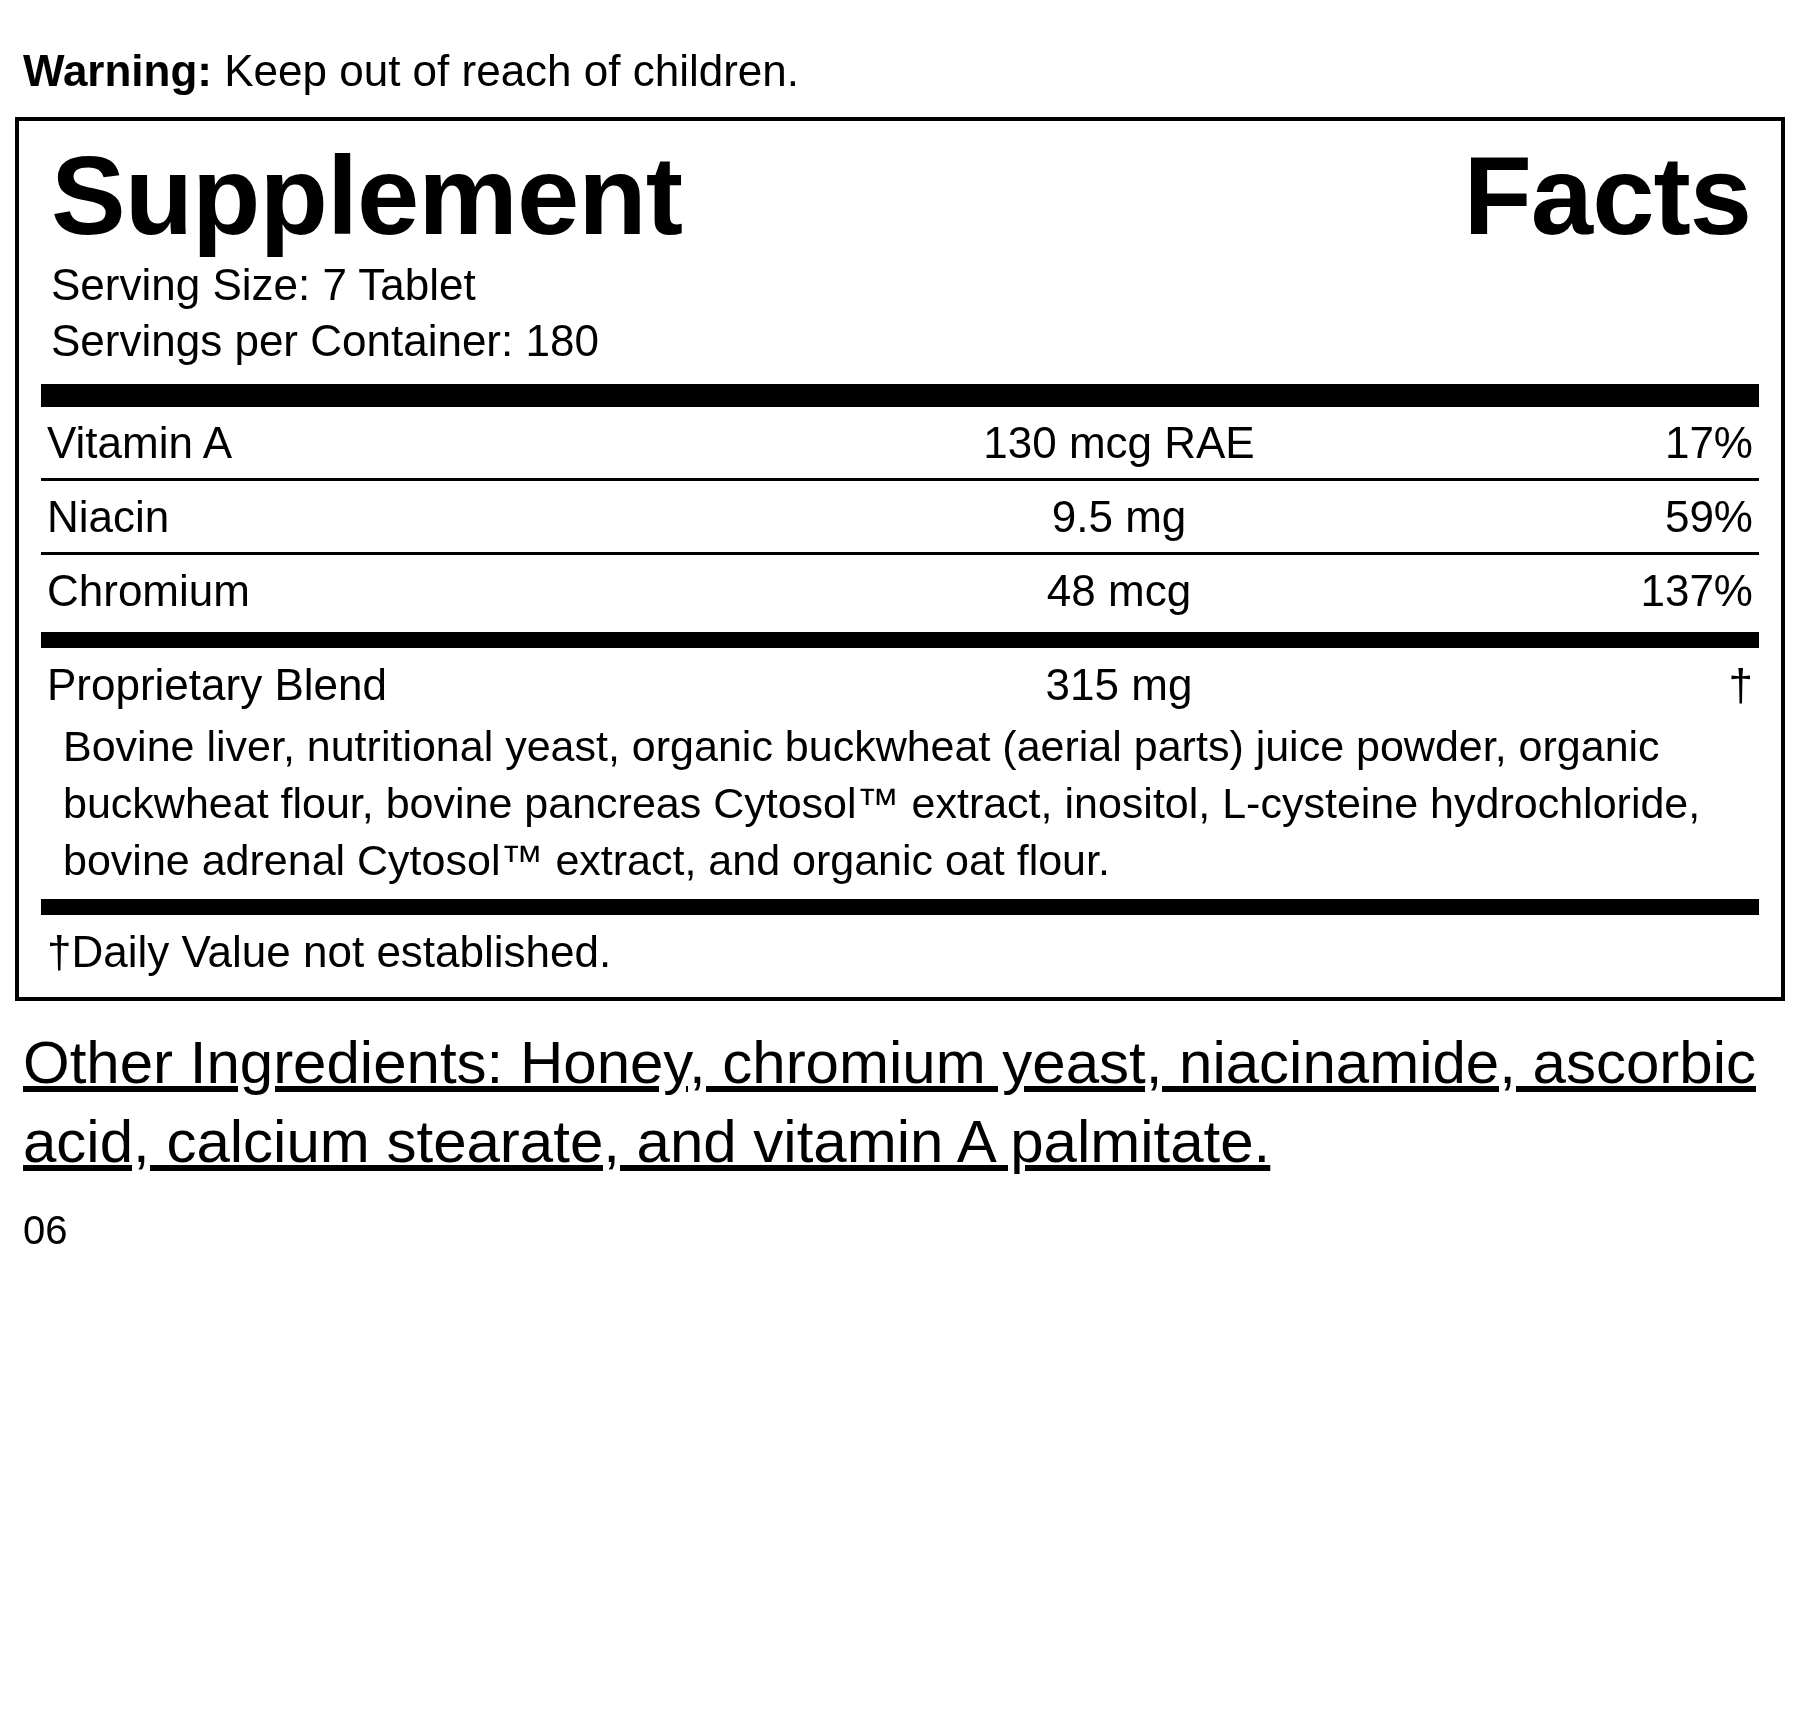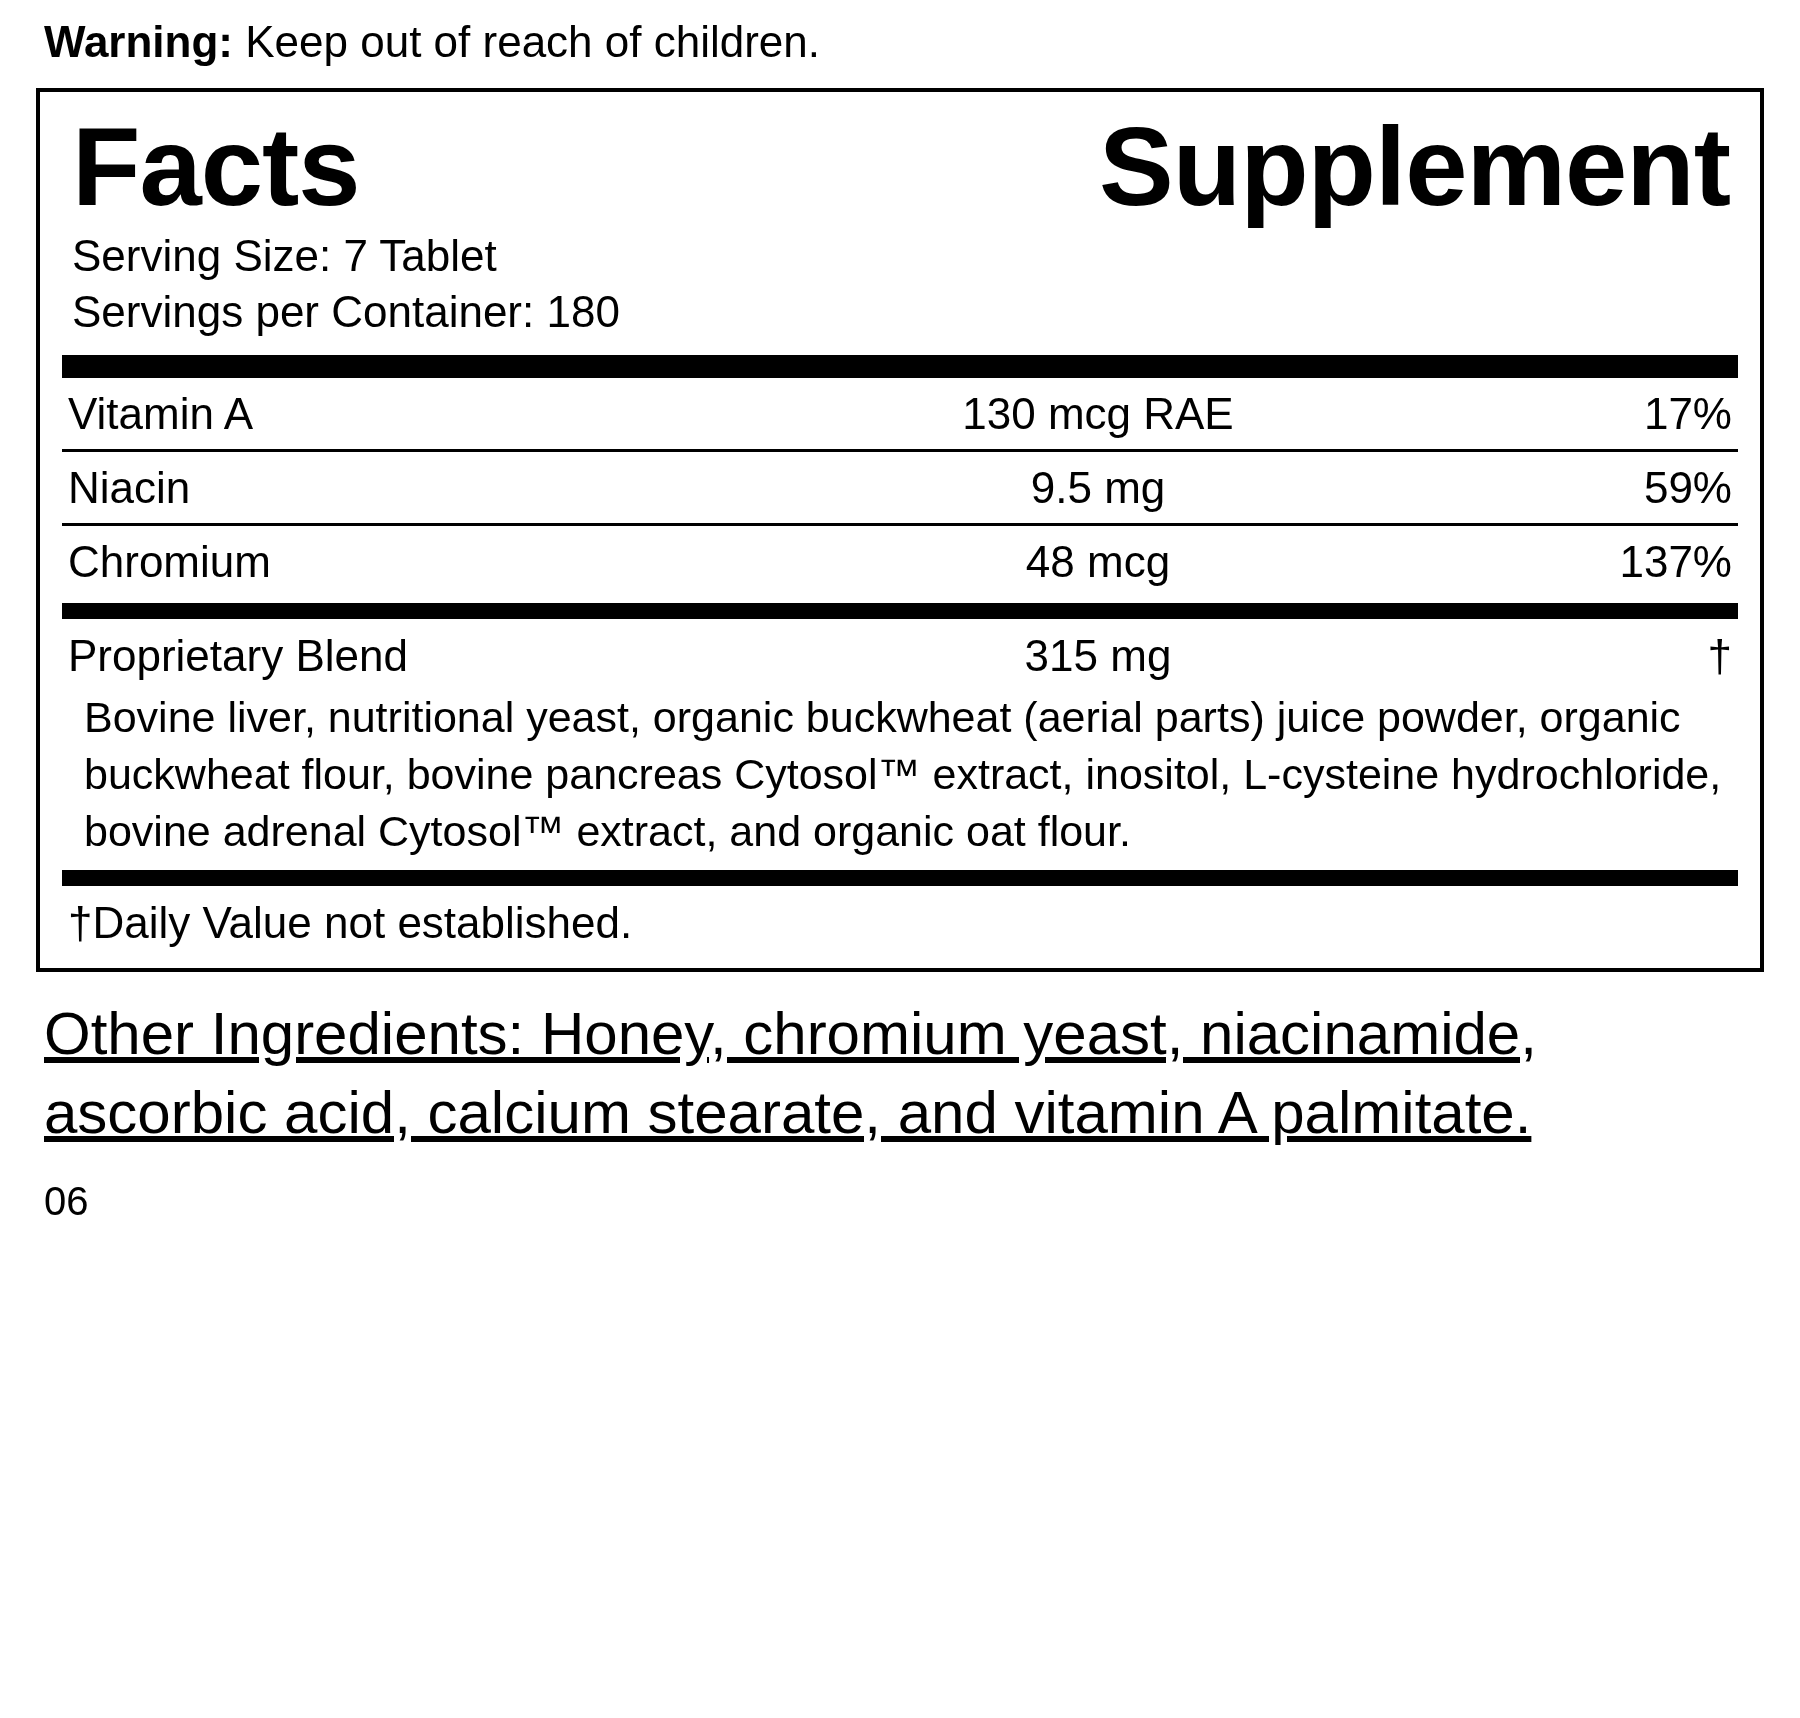--- a/index.html
+++ b/index.html
@@ -12,21 +12,22 @@
     height: 1718px;
     font-family: "Liberation Sans", sans-serif;
     color: #000000;
     -webkit-font-smoothing: antialiased;
   }
   .page {
     position: relative;
     width: 1800px;
     height: 1678px;
     box-sizing: border-box;
-    padding: 0 36px;
+    padding: 0 15px;
+    margin-top: 29px;
   }
 
   
   .warning {
     font-size: 44px;
     line-height: 1.1;
     padding: 18px 0 22px 8px;
     white-space: nowrap;
   }
   .warning .lbl {
@@ -131,22 +132,22 @@
 
 <div class="page">
 
   <div class="warning">
     <span class="lbl">Warning:</span><span> Keep out of reach of children.</span>
   </div>
 
   <div class="facts-box">
 
     <div class="facts-title">
+      <span>Supplement</span>
       <span>Facts</span>
-      <span>Supplement</span>
     </div>
 
     <div class="serving-line">Serving Size: 7 Tablet</div>
     <div class="serving-line">Servings per Container: 180</div>
 
     <div class="rule-thick"></div>
 
 
     <div class="rule-med"></div>
 

